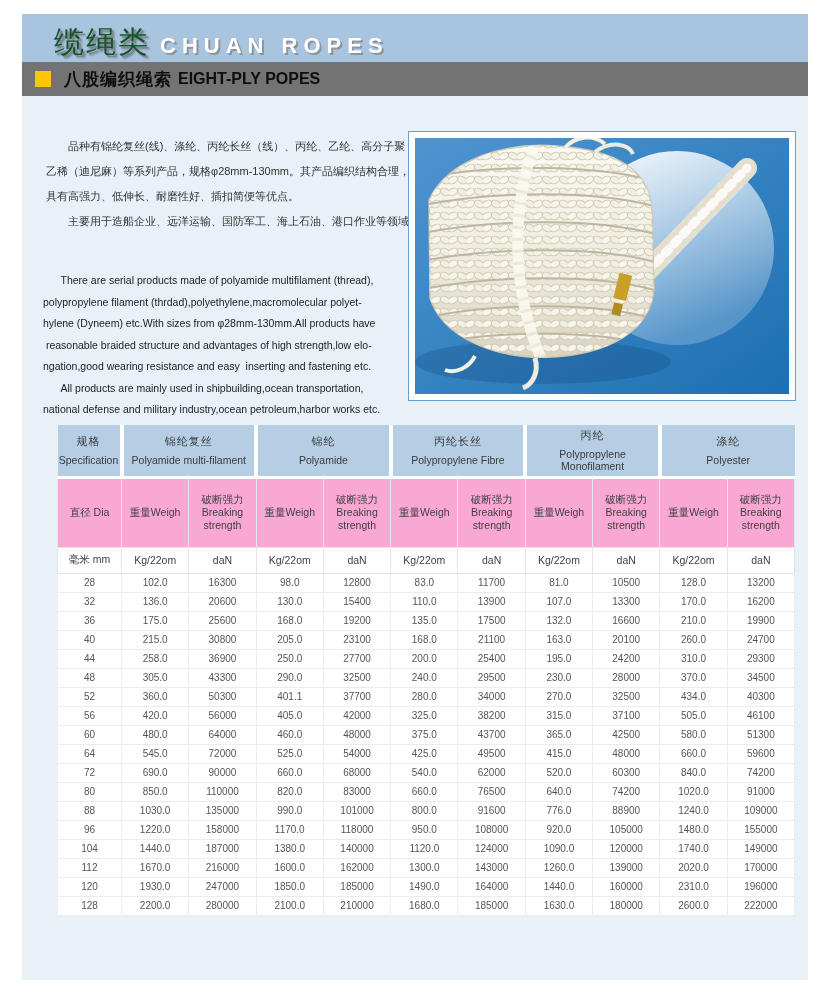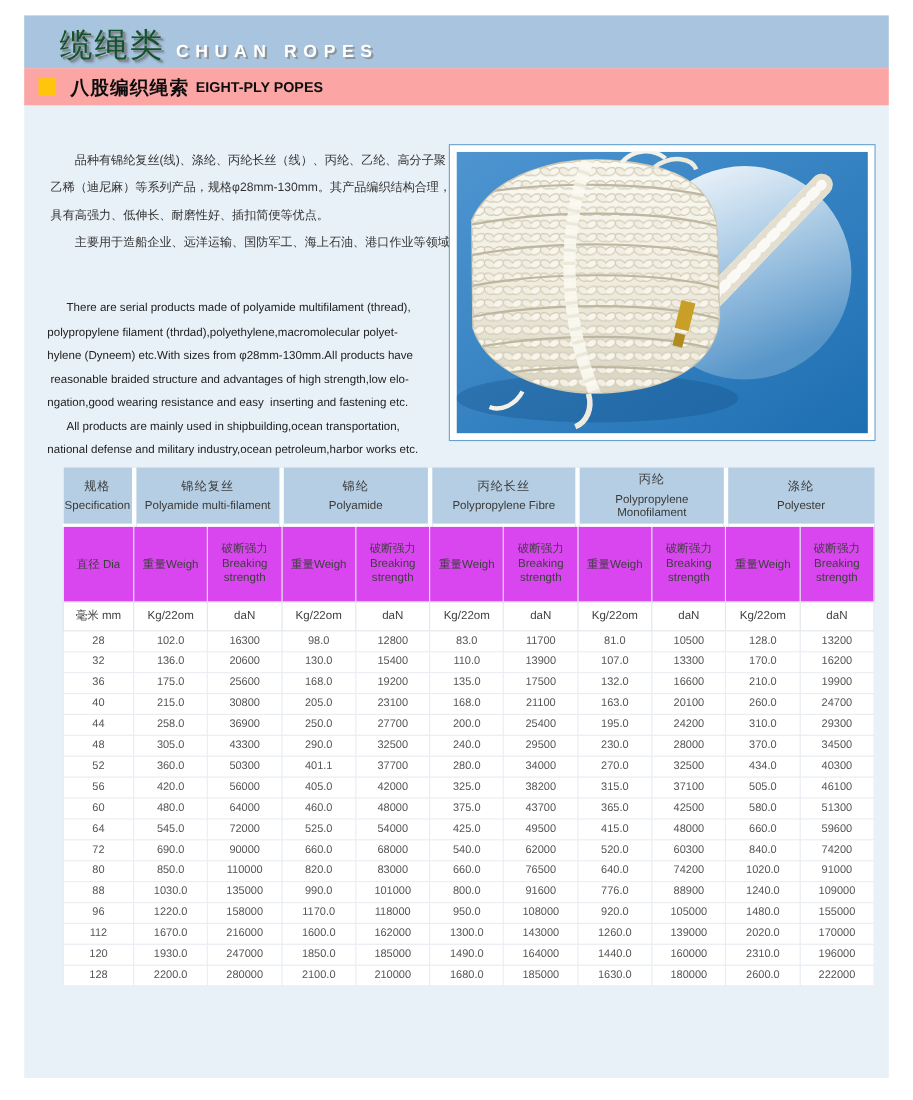--- a/index.html
+++ b/index.html
@@ -11,31 +11,31 @@
   
   .banner {
     position:absolute; left:22px; top:14px; width:786px; height:48px;
     background:#a8c4de; display:flex; align-items:flex-end; padding:0 0 5px 32px;
   }
   .banner-zh {
     font-size:30px; font-weight:normal; color:#14532d; letter-spacing:2px; line-height:1;
     text-shadow:2px 2px 0 #80878d, 3px 3px 2px rgba(70,75,80,.45);
   }
   .banner-en {
-    font-size:16px; font-weight:bold; color:#fff; letter-spacing:6px; line-height:1.05;
+    font-size:22px; font-weight:bold; color:#fff; letter-spacing:6px; line-height:1.05;
     margin-left:10px; text-shadow:2px 2px 0 #8d949a;
   }
   
   .section {
     position:absolute; left:22px; top:62px; width:786px; height:34px;
-    background:#fca5a5; display:flex; align-items:center;
+    background:#737373; display:flex; align-items:center;
   }
   .bullet { width:16px; height:16px; background:#ffc50d; margin-left:13px; flex:none; }
   .section-zh { font-size:17px; font-weight:bold; color:#0d0d0d; margin-left:13px; letter-spacing:1px; }
-  .section-en { font-size:13px; font-weight:bold; color:#0d0d0d; margin-left:6px; }
+  .section-en { font-size:16px; font-weight:bold; color:#0d0d0d; margin-left:6px; }
   
   .content { position:absolute; left:22px; top:96px; width:786px; height:884px; background:#e8f0f8;padding-left:36px; }
   .intro-zh {
     position:absolute; left:24px; top:38px; width:396px;
     font-size:11px; line-height:25px; color:#333; white-space:pre-wrap;
   }
   .intro-en {
     position:absolute; left:21px; top:174px; width:404px;
     font-size:10.5px; line-height:21.5px; color:#222; white-space:pre-wrap;
   }
@@ -50,21 +50,21 @@
     border-collapse:collapse; table-layout:fixed; font-size:10.5px; color:#444;
   }
   table.spec th, table.spec td { text-align:center; vertical-align:middle; font-weight:normal; padding:0; }
   tr.grow th {
     background:#b5cee3; height:52px;
     border-right:4px solid #fdfefe; border-bottom:3px solid #fdfefe;
   }
   tr.grow th:last-child { border-right:none; }
   .g-zh { display:block; font-size:11px; color:#3a3a3a; margin-bottom:5px; letter-spacing:1px; }
   .g-en { display:block; font-size:10.5px; color:#3a3a3a; }
-  tr.subhead td { height:70px; background:#d946ef; border:1px solid #e1e6ec; color:#3f3f3f; }
+  tr.subhead td { height:70px; background:#f9a8d4; border:1px solid #e1e6ec; color:#3f3f3f; }
   tr.units td   { height:26px; background:#fff; border:1px solid #e1e6ec; color:#3f3f3f; }
   .pre { white-space:pre-line; line-height:13px; }
   tbody.vals td {
     height:19px; background:#fff; border:1px solid #e9edf2;
     font-size:10px; color:#555;
   }
 </style>
 </head>
 <body>
 
@@ -404,20 +404,33 @@
             <td>1170.0</td>
             <td>118000</td>
             <td>950.0</td>
             <td>108000</td>
             <td>920.0</td>
             <td>105000</td>
             <td>1480.0</td>
             <td>155000</td>
           </tr>
           <tr>
+            <td>104</td>
+            <td>1440.0</td>
+            <td>187000</td>
+            <td>1380.0</td>
+            <td>140000</td>
+            <td>1120.0</td>
+            <td>124000</td>
+            <td>1090.0</td>
+            <td>120000</td>
+            <td>1740.0</td>
+            <td>149000</td>
+          </tr>
+          <tr>
             <td>112</td>
             <td>1670.0</td>
             <td>216000</td>
             <td>1600.0</td>
             <td>162000</td>
             <td>1300.0</td>
             <td>143000</td>
             <td>1260.0</td>
             <td>139000</td>
             <td>2020.0</td>

